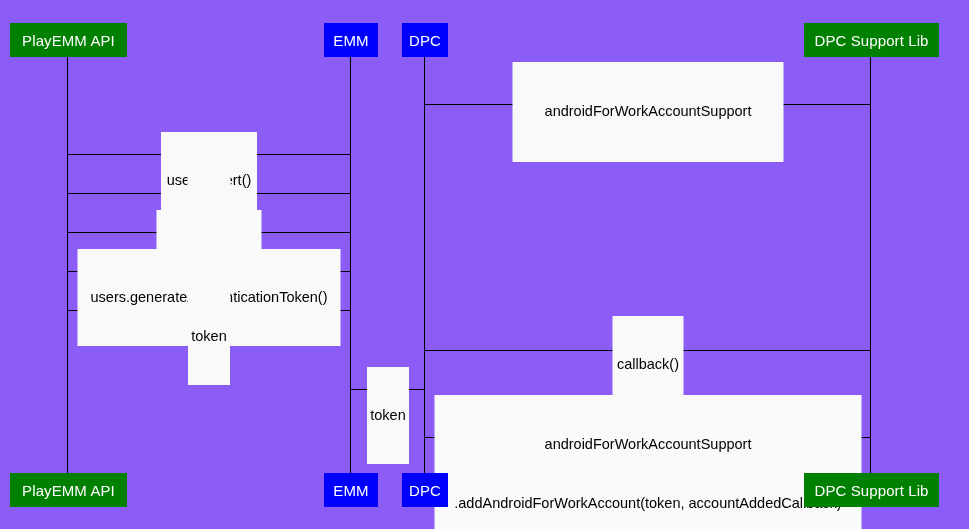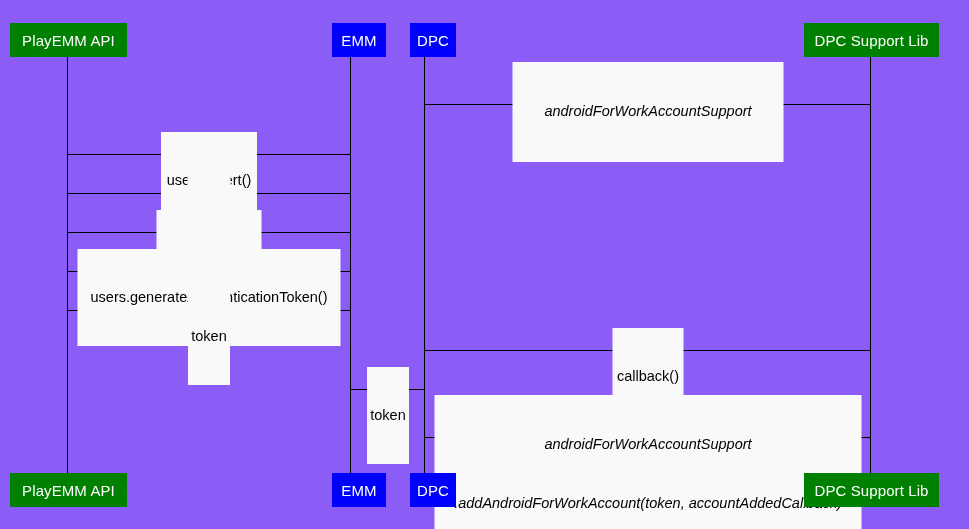--- a/index.html
+++ b/index.html
@@ -21,41 +21,41 @@
     display: flex;
     align-items: center;
     justify-content: center;
     color: #ffffff;
     font-size: 15px;
     line-height: 1;
     white-space: nowrap;
     letter-spacing: 0.1px;
   }
   .participant.green { background: #008000; }
-  .participant.blue  { background: #0000ff; margin-left: 8px; }
+  .participant.blue  { background: #0000ff; }
 
   .lifeline {
     position: absolute;
     width: 1px;
     background: #000000;
   }
 
   .msg-label {
     position: absolute;
     box-sizing: border-box;
     background: #f9f9f9;
     color: #000000;
     font-size: 14.5px;
     line-height: 19px;
     text-align: center;
     white-space: pre;
     padding: 1px 1px;
     transform: translateX(-50%);
   }
-  .msg-label.two-line { line-height: 19.5px; font-style: italic; }
+  .msg-label.two-line { line-height: 19.5px; }
 
   .msg-arrow {
     position: absolute;
     height: 1px;
     background: #000000;
   }
 </style>
 </head>
 <body>
 
@@ -109,21 +109,21 @@
   </div>
 
   <div class="msg-label" style="left:209px; top:249px; width:263px;">
     <div>users.generateAuthenticationToken()</div>
   </div>
 
   <div class="msg-label" style="left:209px; top:288px; width:42px;">
     <div>token</div>
   </div>
 
-  <div class="msg-label" style="left:648px; top:328px; width:71px;">
+  <div class="msg-label" style="left:648px; top:316px; width:71px;">
     <div>callback()</div>
   </div>
 
   <div class="msg-label" style="left:388px; top:367px; width:42px;">
     <div>token</div>
   </div>
 
   <div class="msg-label two-line" style="left:648px; top:395px; width:427px;">
     <div>androidForWorkAccountSupport</div>
     <div>.addAndroidForWorkAccount(token, accountAddedCallback)</div>

